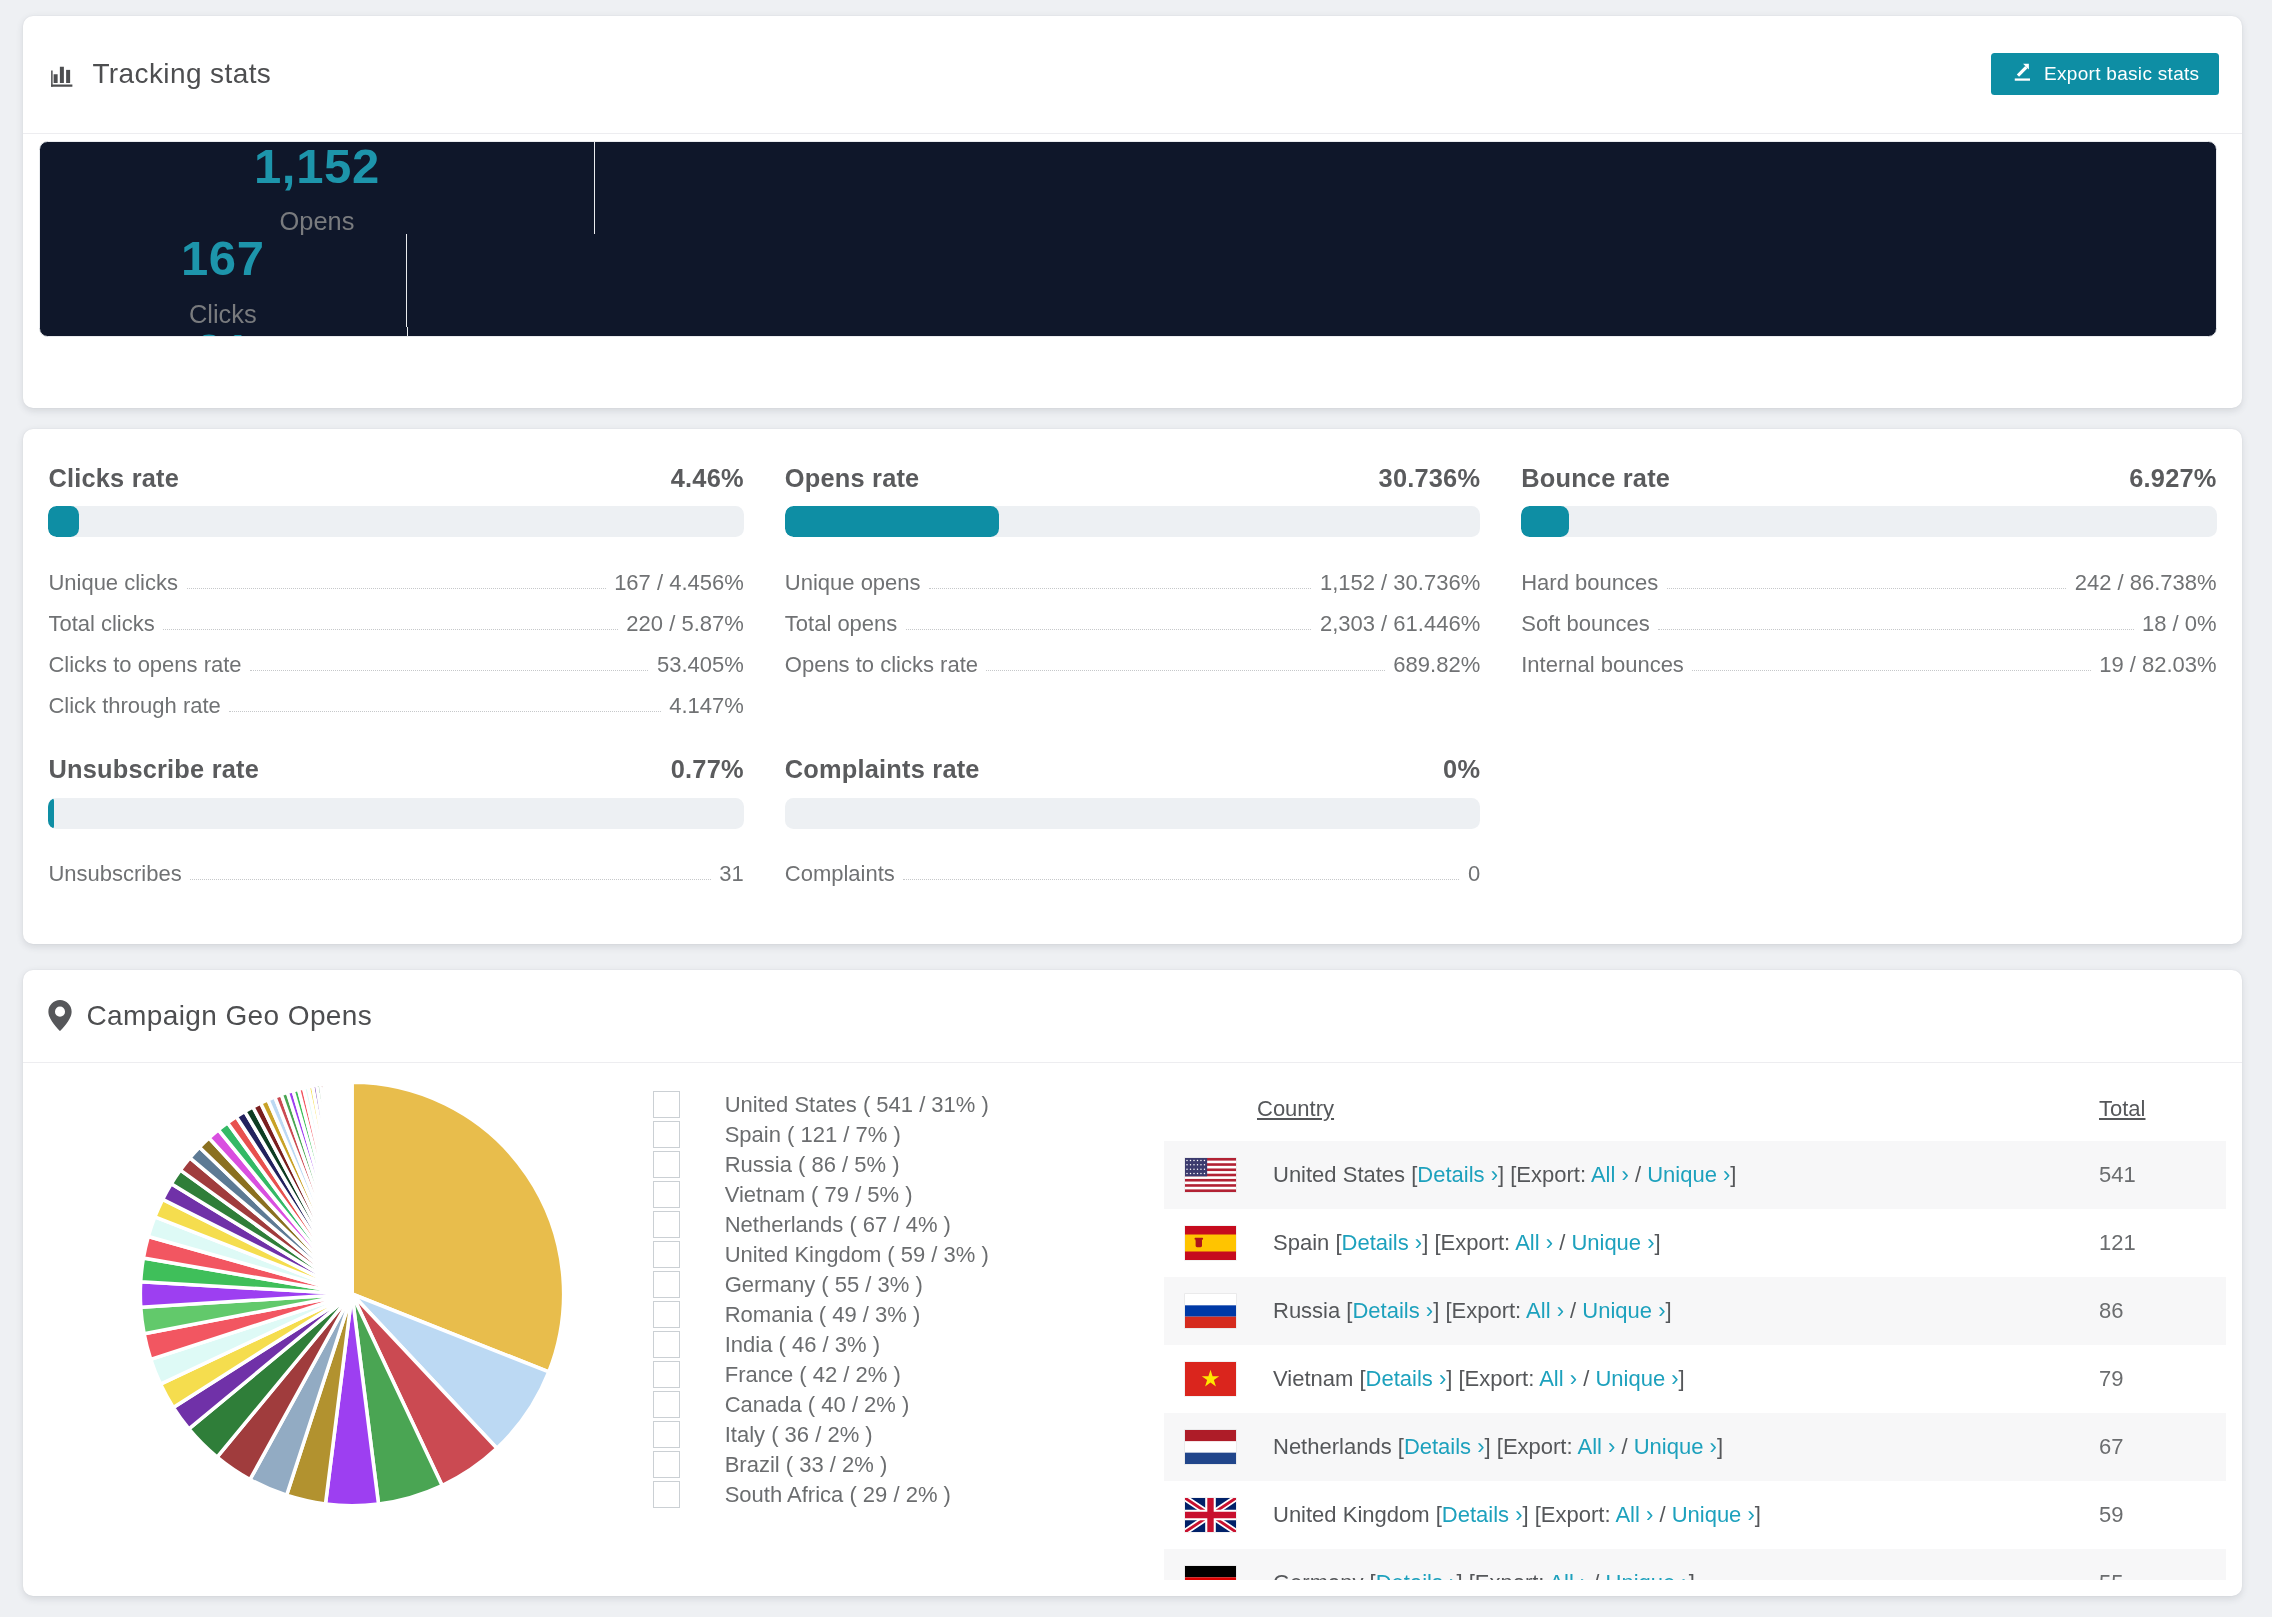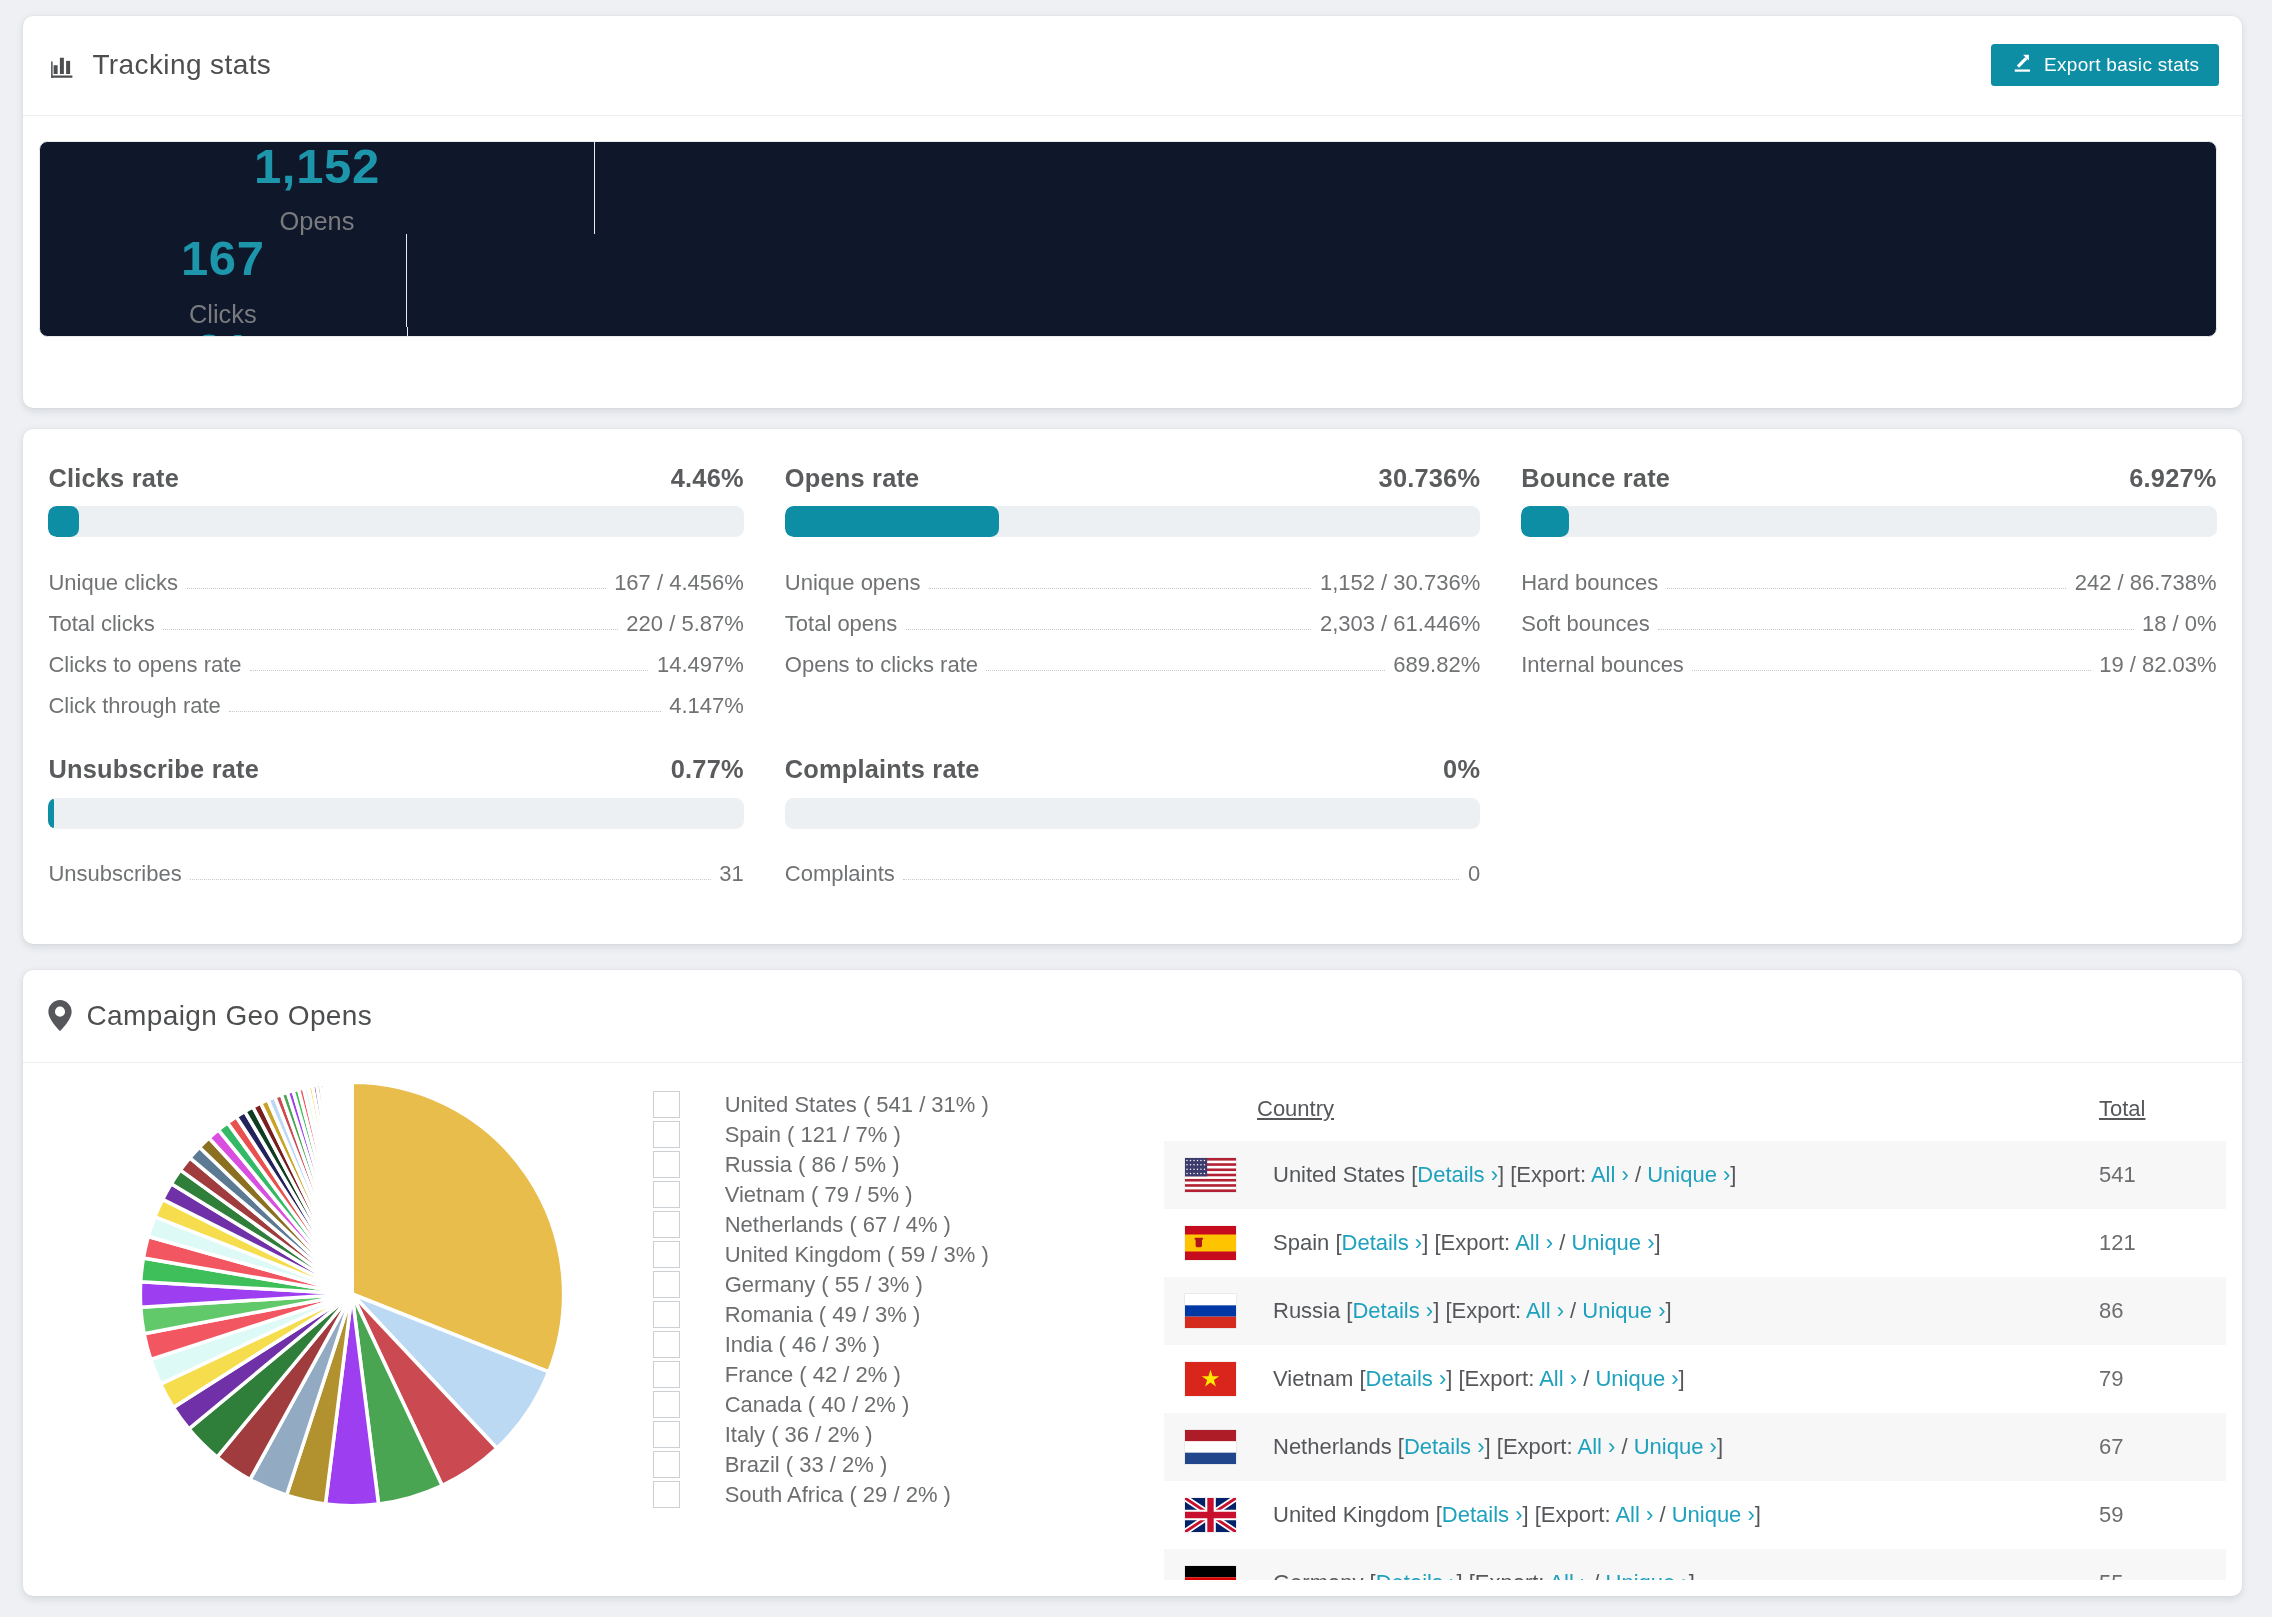--- a/index.html
+++ b/index.html
@@ -16,21 +16,21 @@
     left: 23px;
     width: 2219px;
     background: #fff;
     border-radius: 10px;
     box-shadow: 0 2.1px 7px rgba(45,55,70,.13), 0 0 1.4px rgba(45,55,70,.08);
   }
   #card-tracking { top: 15.5px;  height: 392px; }
   #card-rates    { top: 429px; height: 515px; }
   #card-geo      { top: 970px; height: 626px; }
 
-  .card-header { height: 99px; display: flex; align-items: center; padding: 0 22.6px 0 25.4px; }
+  .card-header { height: 117px; display: flex; align-items: center; padding: 0 22.6px 0 25.4px; }
   .header-title { font-size: 28px; color: #4d4e50; margin-left: 14px; letter-spacing: 0.4px; }
   .divider { height: 1.4px; background: #ededf0; }
 
   .export-btn {
     margin-left: auto;
     display: flex; align-items: center; gap: 10px;
     background: #0e8ea4; color: #fff;
     border: none; border-radius: 3.5px;
     height: 42px; padding: 0 20px;
     font-size: 19px; font-family: inherit; cursor: pointer;
@@ -163,21 +163,21 @@
             <span class="row-value">167 / 4.456%</span>
           </div>
           <div class="rate-row">
             <span class="row-label">Total clicks</span>
             <span class="leader"></span>
             <span class="row-value">220 / 5.87%</span>
           </div>
           <div class="rate-row">
             <span class="row-label">Clicks to opens rate</span>
             <span class="leader"></span>
-            <span class="row-value">14.497%</span>
+            <span class="row-value">53.405%</span>
           </div>
           <div class="rate-row">
             <span class="row-label">Click through rate</span>
             <span class="leader"></span>
             <span class="row-value">4.147%</span>
           </div>
         </div>
       </div>
       <div class="rate-section">
         <div class="rate-head">

